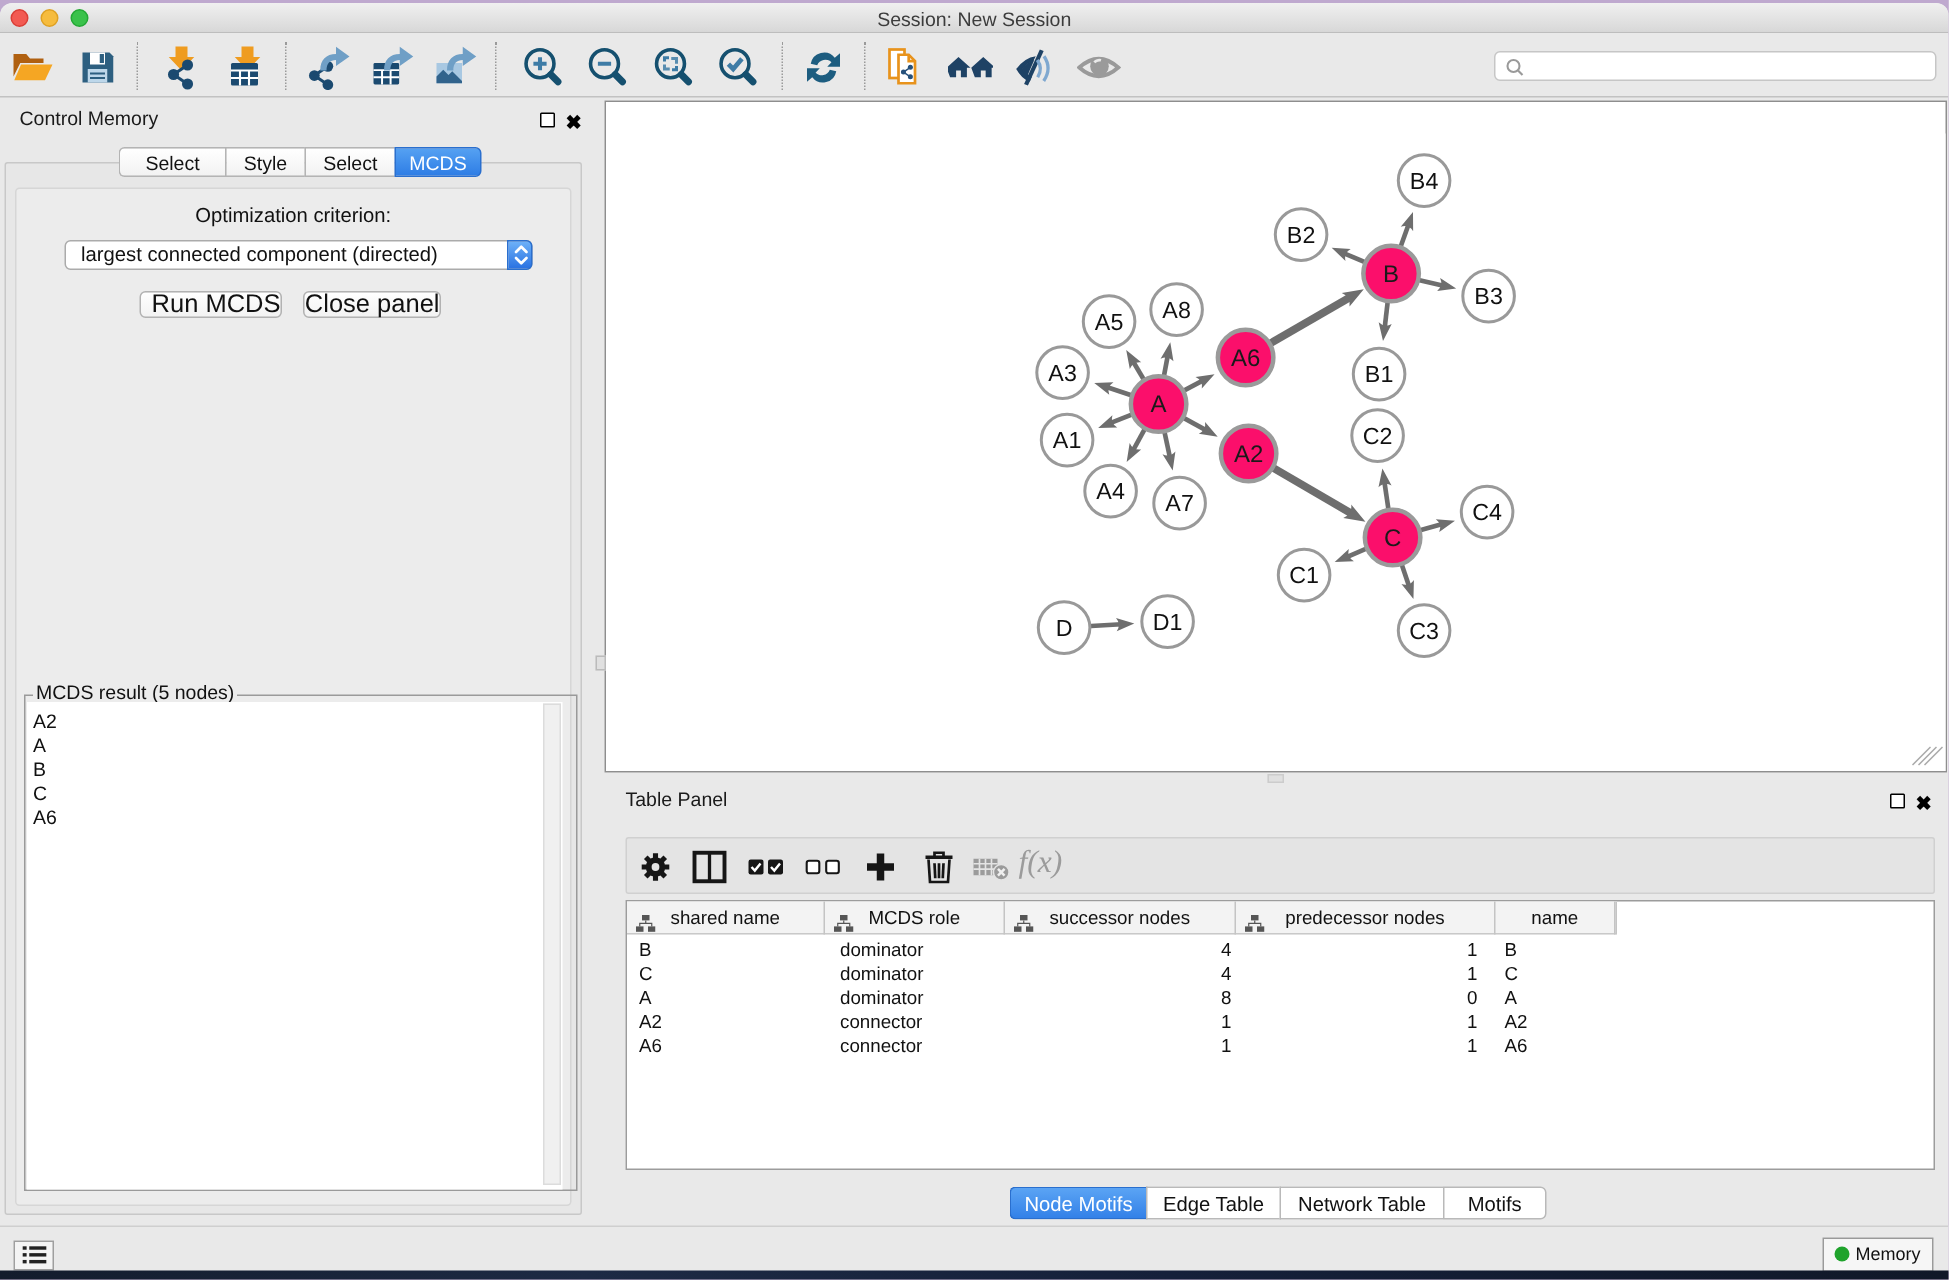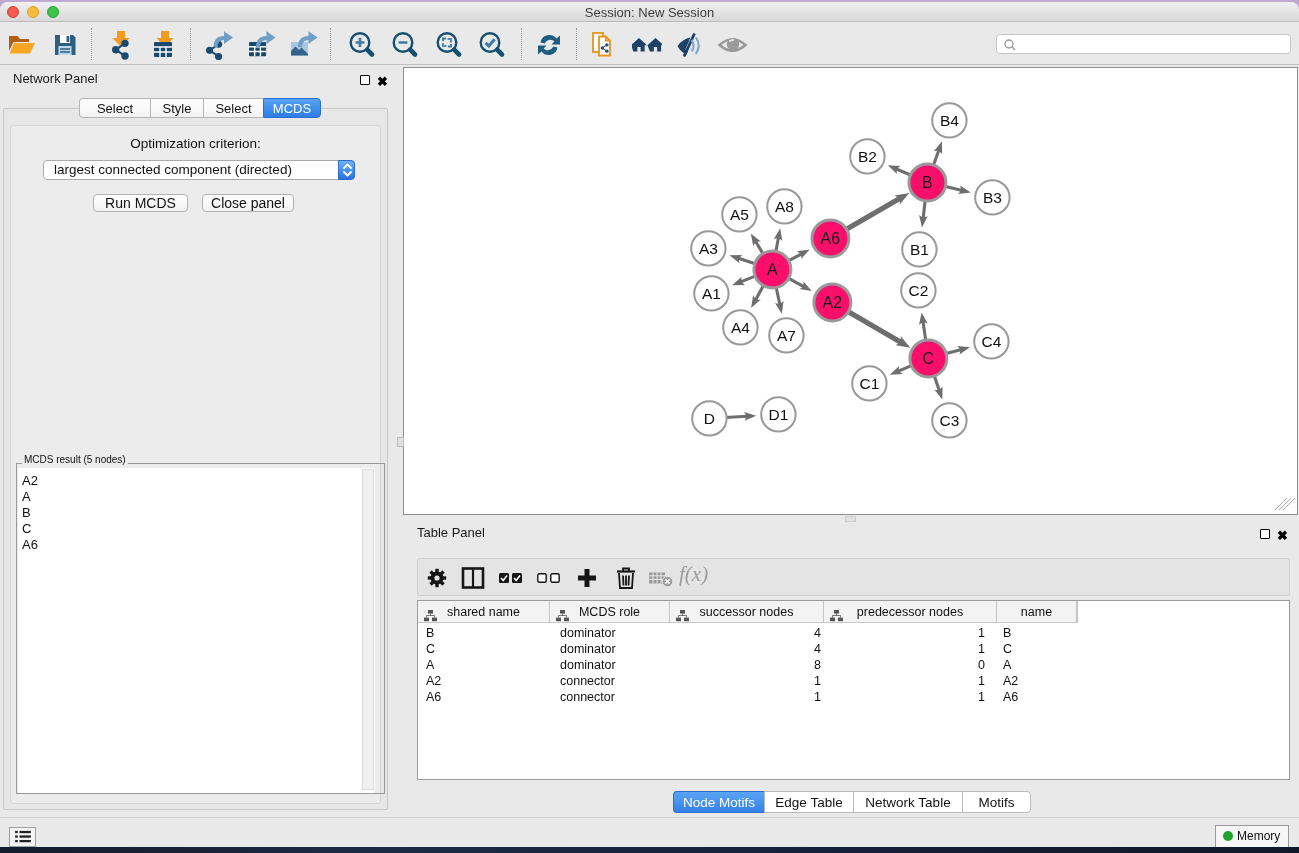--- a/index.html
+++ b/index.html
@@ -19,23 +19,23 @@
 #cp-box{position:absolute;left:3px;top:106px;width:385px;height:702px;background:#e7e7e7;border:1px solid #c8c8c8;border-radius:2px}
 #cp-inner{position:absolute;left:6px;top:16px;width:371px;height:679px;background:#ececec;border:1px solid #d6d6d6;border-radius:3px}
 #cp-tabs{position:absolute;left:79px;top:96px;height:20px;display:flex;z-index:5}
 .cptab{height:20px;font-size:13px;color:#111;background:linear-gradient(#fff,#f2f2f2);border:1px solid #b4b4b4;border-right:none;display:flex;align-items:center;justify-content:center}
 .cptab:first-child{border-radius:4px 0 0 4px}
 .cptab:last-child{border-radius:0 4px 4px 0;border-right:1px solid #b4b4b4}
 .cptab.sel{background:linear-gradient(#55a1f2,#2e7de5);color:#fff;border-color:#2a6fce}
 #opt-label{position:absolute;left:0;top:134px;width:391px;text-align:center;font-size:13.5px;color:#111}
 #dropdown{position:absolute;left:43px;top:158px;width:312px;height:20px;background:#fff;border:1px solid #ababab;border-radius:4px;font-size:13.5px;color:#111;line-height:18px;padding-left:10px}
 #dd-btn{position:absolute;right:-1px;top:-1px;width:17px;height:20px;border-radius:0 4px 4px 0;background:linear-gradient(#6db1f8,#2a72e2);border:1px solid #2a6fce}
-.btn{position:absolute;height:18px;background:linear-gradient(#ffffff,#f2f2f2);border:1px solid #b2b2b2;border-radius:4px;font-size:14px;color:#111;text-align:center;line-height:16.5px}
+.btn{position:absolute;height:18px;background:linear-gradient(#ffffff,#f2f2f2);border:1px solid #b2b2b2;border-radius:4px;font-size:17px;color:#111;text-align:right;line-height:16.5px}
 #fieldset{position:absolute;left:16px;top:461px;width:369px;height:331px;border:1px solid #9a9a9a}
-#fs-legend{position:absolute;left:5px;top:-10px;background:#ececec;font-size:10px;color:#111;padding:0 2px}
+#fs-legend{position:absolute;left:5px;top:-10px;background:#ececec;font-size:13px;color:#111;padding:0 2px}
 #fs-list{position:absolute;left:1px;top:4px;width:357px;height:325px;background:#fff;font-size:13px;color:#111;line-height:16px;padding:5px 0 0 4px}
 #fs-scroll{position:absolute;right:1px;top:1px;width:12px;height:321px;background:#f0f0f0;border:1px solid #dcdcdc}
 
 #netwin{position:absolute;left:403px;top:65px;width:895px;height:448px;background:#fff;border:1px solid #8e8e8e}
 #net-titlebar{position:absolute;left:0;top:0;width:893px;height:21px;background:linear-gradient(#f0f0f0,#d7d7d7);border-bottom:1px solid #b9b9b9}
 #net-title{position:absolute;top:4px;width:100%;text-align:center;font-size:13px;color:#1a1a1a}
 #net-canvas{position:absolute;left:0px;top:21px;width:893px;height:425px;background:#fff}
 #splitter-v{position:absolute;left:397px;top:435px;width:7px;height:10px;background:#e0e0e0;border:1px solid #bbb}
 #splitter-h{position:absolute;left:845px;top:514px;width:11px;height:6px;background:#e0e0e0;border:1px solid #ccc}
 
@@ -230,21 +230,21 @@
     <div class="tsep" style="left:521px"></div>
     <div class="tsep" style="left:576px"></div>
     <div id="searchbox">
           <svg width="16" height="16" style="position:absolute;left:5px;top:2px" viewBox="0 0 16 16">
             <circle cx="7" cy="7" r="4" fill="none" stroke="#9a9a9a" stroke-width="1.4"></circle>
             <line x1="10" y1="10" x2="13" y2="13" stroke="#9a9a9a" stroke-width="1.4"></line>
           </svg>
         </div>
   </div>
   <div id="cp-head">
-    <div id="cp-title">Network Panel</div>
+    <div id="cp-title">Control Memory</div>
     <div class="float-ico" style="left:360px;top:9px"></div>
     <div class="close-ico" style="left:377px;top:11px">✖</div>
   </div>
   <div id="cp-box">
         <div id="cp-inner"></div>
       </div>
   <div id="cp-tabs">
     <div class="cptab" style="width:71px">Select</div>
     <div class="cptab" style="width:53px">Style</div>
     <div class="cptab" style="width:60px">Select</div>

